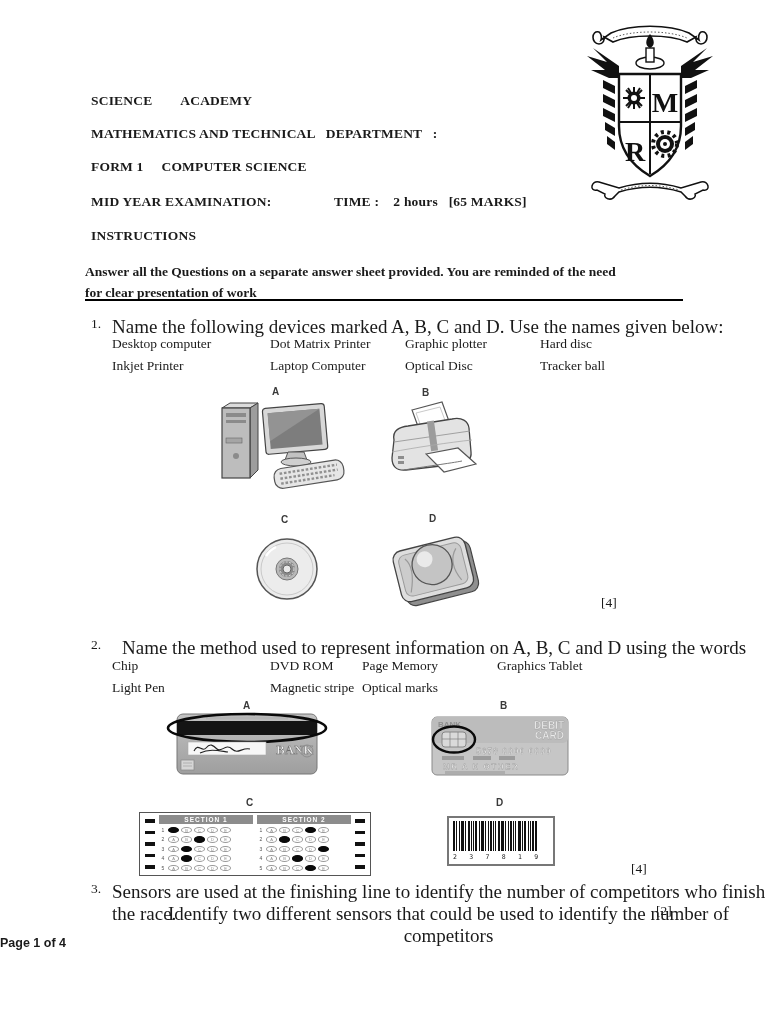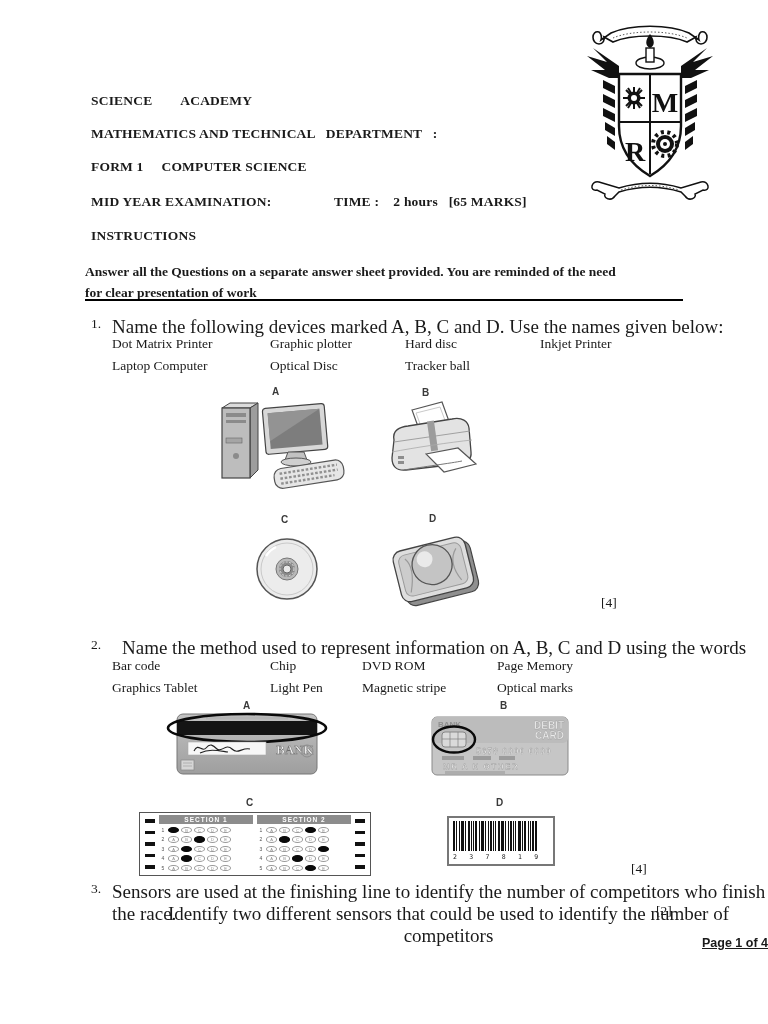--- a/index.html
+++ b/index.html
@@ -10,22 +10,22 @@
   .body-text{font-size:19px;}
   .bold-para{font-weight:bold;font-size:13.5px;line-height:21px;}
   .rule{position:absolute;left:85px;top:299px;width:598px;height:2px;background:#000;}
   .qnum{position:absolute;font-size:13.5px;}
   .opt-grid{position:absolute;display:grid;font-size:13.5px;line-height:22px;}
   .g1{left:112px;top:333px;grid-template-columns:158px 135px 135px 140px;}
   .g2{left:112px;top:655px;grid-template-columns:158px 92px 135px 140px;}
   .fig-label{position:absolute;font-family:"Liberation Sans","DejaVu Sans",sans-serif;
              font-weight:bold;font-size:10px;color:#3a3a3a;}
   .marks{position:absolute;font-size:13.5px;}
-  .footer{position:absolute;left:0;top:936px;width:768px;text-align:right;
-          font-family:"Liberation Sans","DejaVu Sans",sans-serif;font-weight:bold;font-size:12.5px;text-decoration:underline;}
+  .footer{position:absolute;left:0;top:936px;width:768px;text-align:left;
+          font-family:"Liberation Sans","DejaVu Sans",sans-serif;font-weight:bold;font-size:12.5px;}
   
   .omr{position:absolute;left:139px;top:812px;width:232px;height:64px;background:#fff;
        border:1px solid #555;display:flex;align-items:stretch;box-sizing:border-box;padding:2px 3px;
        font-family:"Liberation Sans","DejaVu Sans",sans-serif;}
   .omr-marks{display:flex;flex-direction:column;justify-content:space-around;align-items:center;width:14px;}
   .omr-mark{width:10px;height:3.5px;background:#111;}
   .omr-section{flex:1;margin:0 2px;display:flex;flex-direction:column;}
   .omr-head{background:#8c8c8c;color:#fff;font-size:6.5px;font-weight:bold;text-align:center;
             letter-spacing:1px;line-height:9px;height:9px;margin-bottom:1px;}
   .omr-row{display:flex;align-items:center;height:9.5px;}
@@ -111,20 +111,21 @@
 
   <div class="abs bold-para" style="left:85px;top:261px;width:600px;">
     <div>Answer all the Questions on a separate answer sheet provided. You are reminded of the need</div>
     <div>for clear presentation of work</div>
   </div>
   <div class="rule"></div>
 
   <div class="qnum" style="left:91px;top:316px;">1.</div>
   <div class="abs body-text" style="left:112px;top:316px;">Name the following devices marked A, B, C and D. Use the names given below:</div>
   <div class="opt-grid g1">
+    <span>Desktop computer</span>
     <span>Dot Matrix Printer</span>
     <span>Graphic plotter</span>
     <span>Hard disc</span>
     <span>Inkjet Printer</span>
     <span>Laptop Computer</span>
     <span>Optical Disc</span>
     <span>Tracker ball</span>
   </div>
 
   <div class="fig-label" style="left:272px;top:386px;">A</div>
@@ -188,21 +189,20 @@
       <circle cx="49" cy="40" r="20" fill="#c4c4c4" stroke="#555" stroke-width="1.3"></circle>
       <circle cx="43" cy="33" r="8" fill="#eaeaea"></circle>
     </g>
   </svg>
 
   <div class="marks" style="left:601px;top:595px;">[4]</div>
 
   <div class="qnum" style="left:91px;top:637px;">2.</div>
   <div class="abs body-text" style="left:122px;top:637px;">Name the method used to represent information on A, B, C and D using the words</div>
   <div class="opt-grid g2">
-    <span>Bar code</span>
     <span>Chip</span>
     <span>DVD ROM</span>
     <span>Page Memory</span>
     <span>Graphics Tablet</span>
     <span>Light Pen</span>
     <span>Magnetic stripe</span>
     <span>Optical marks</span>
   </div>
 
   <div class="fig-label" style="left:243px;top:700px;">A</div>

